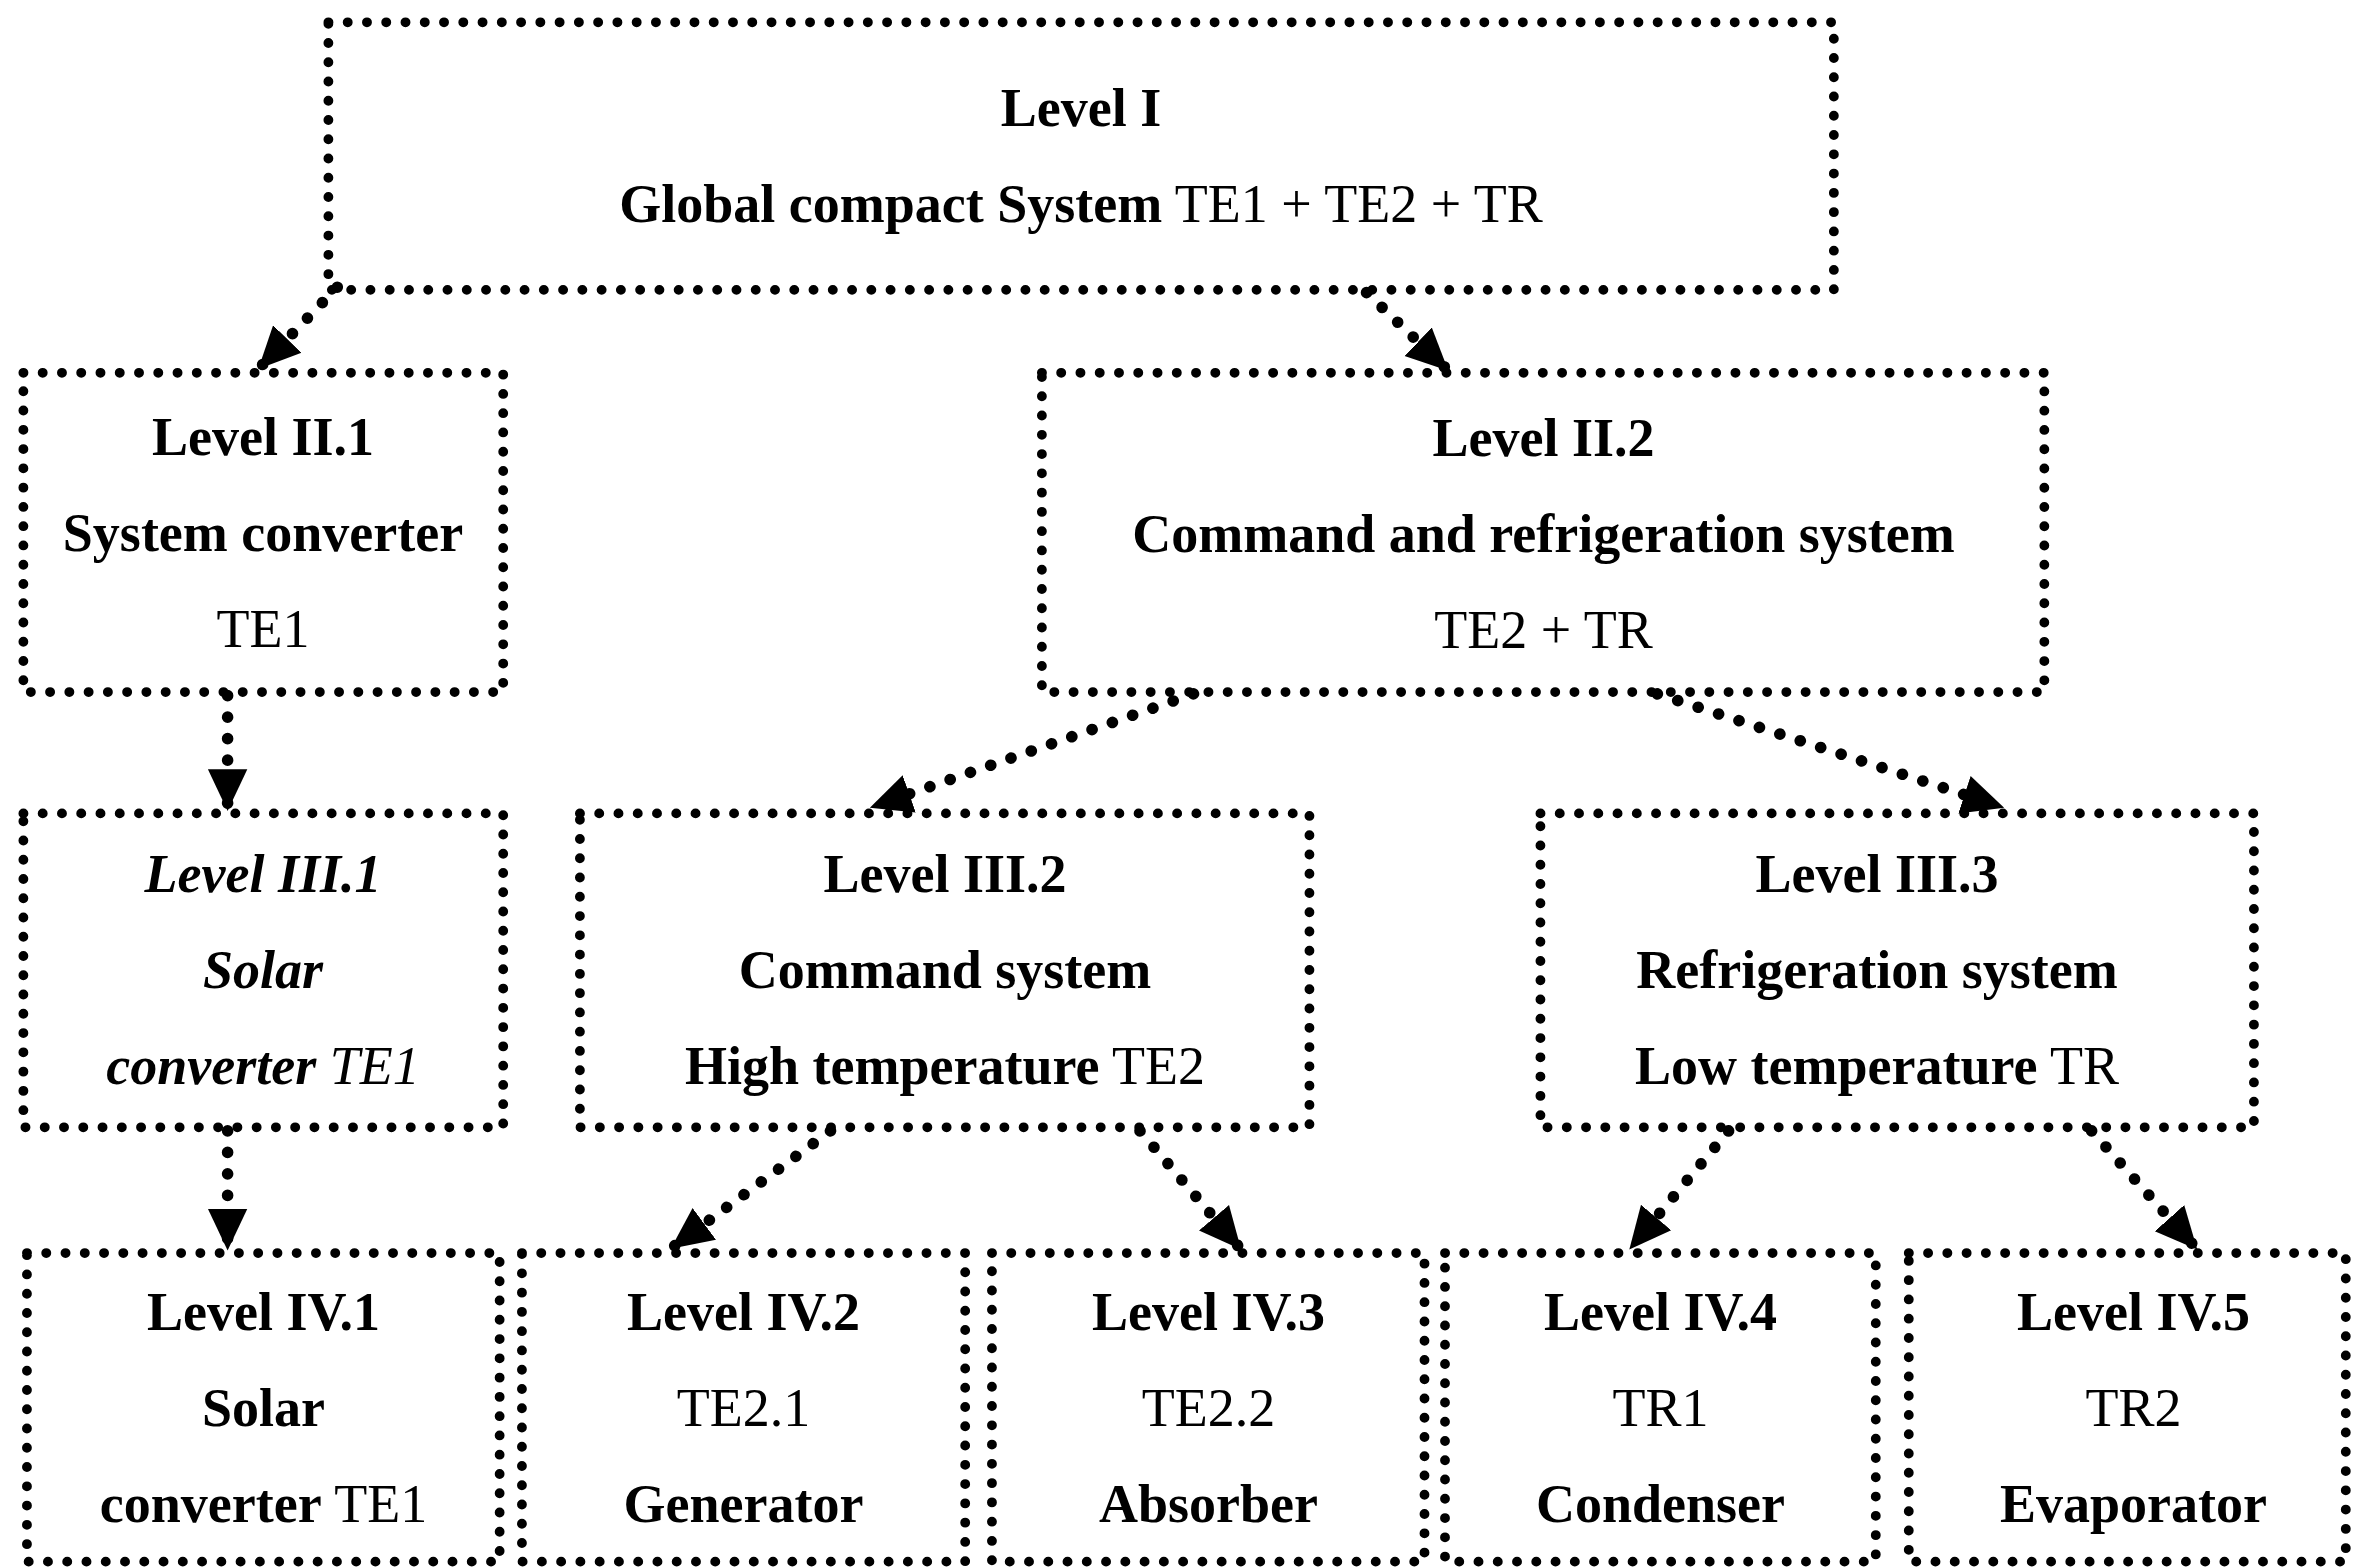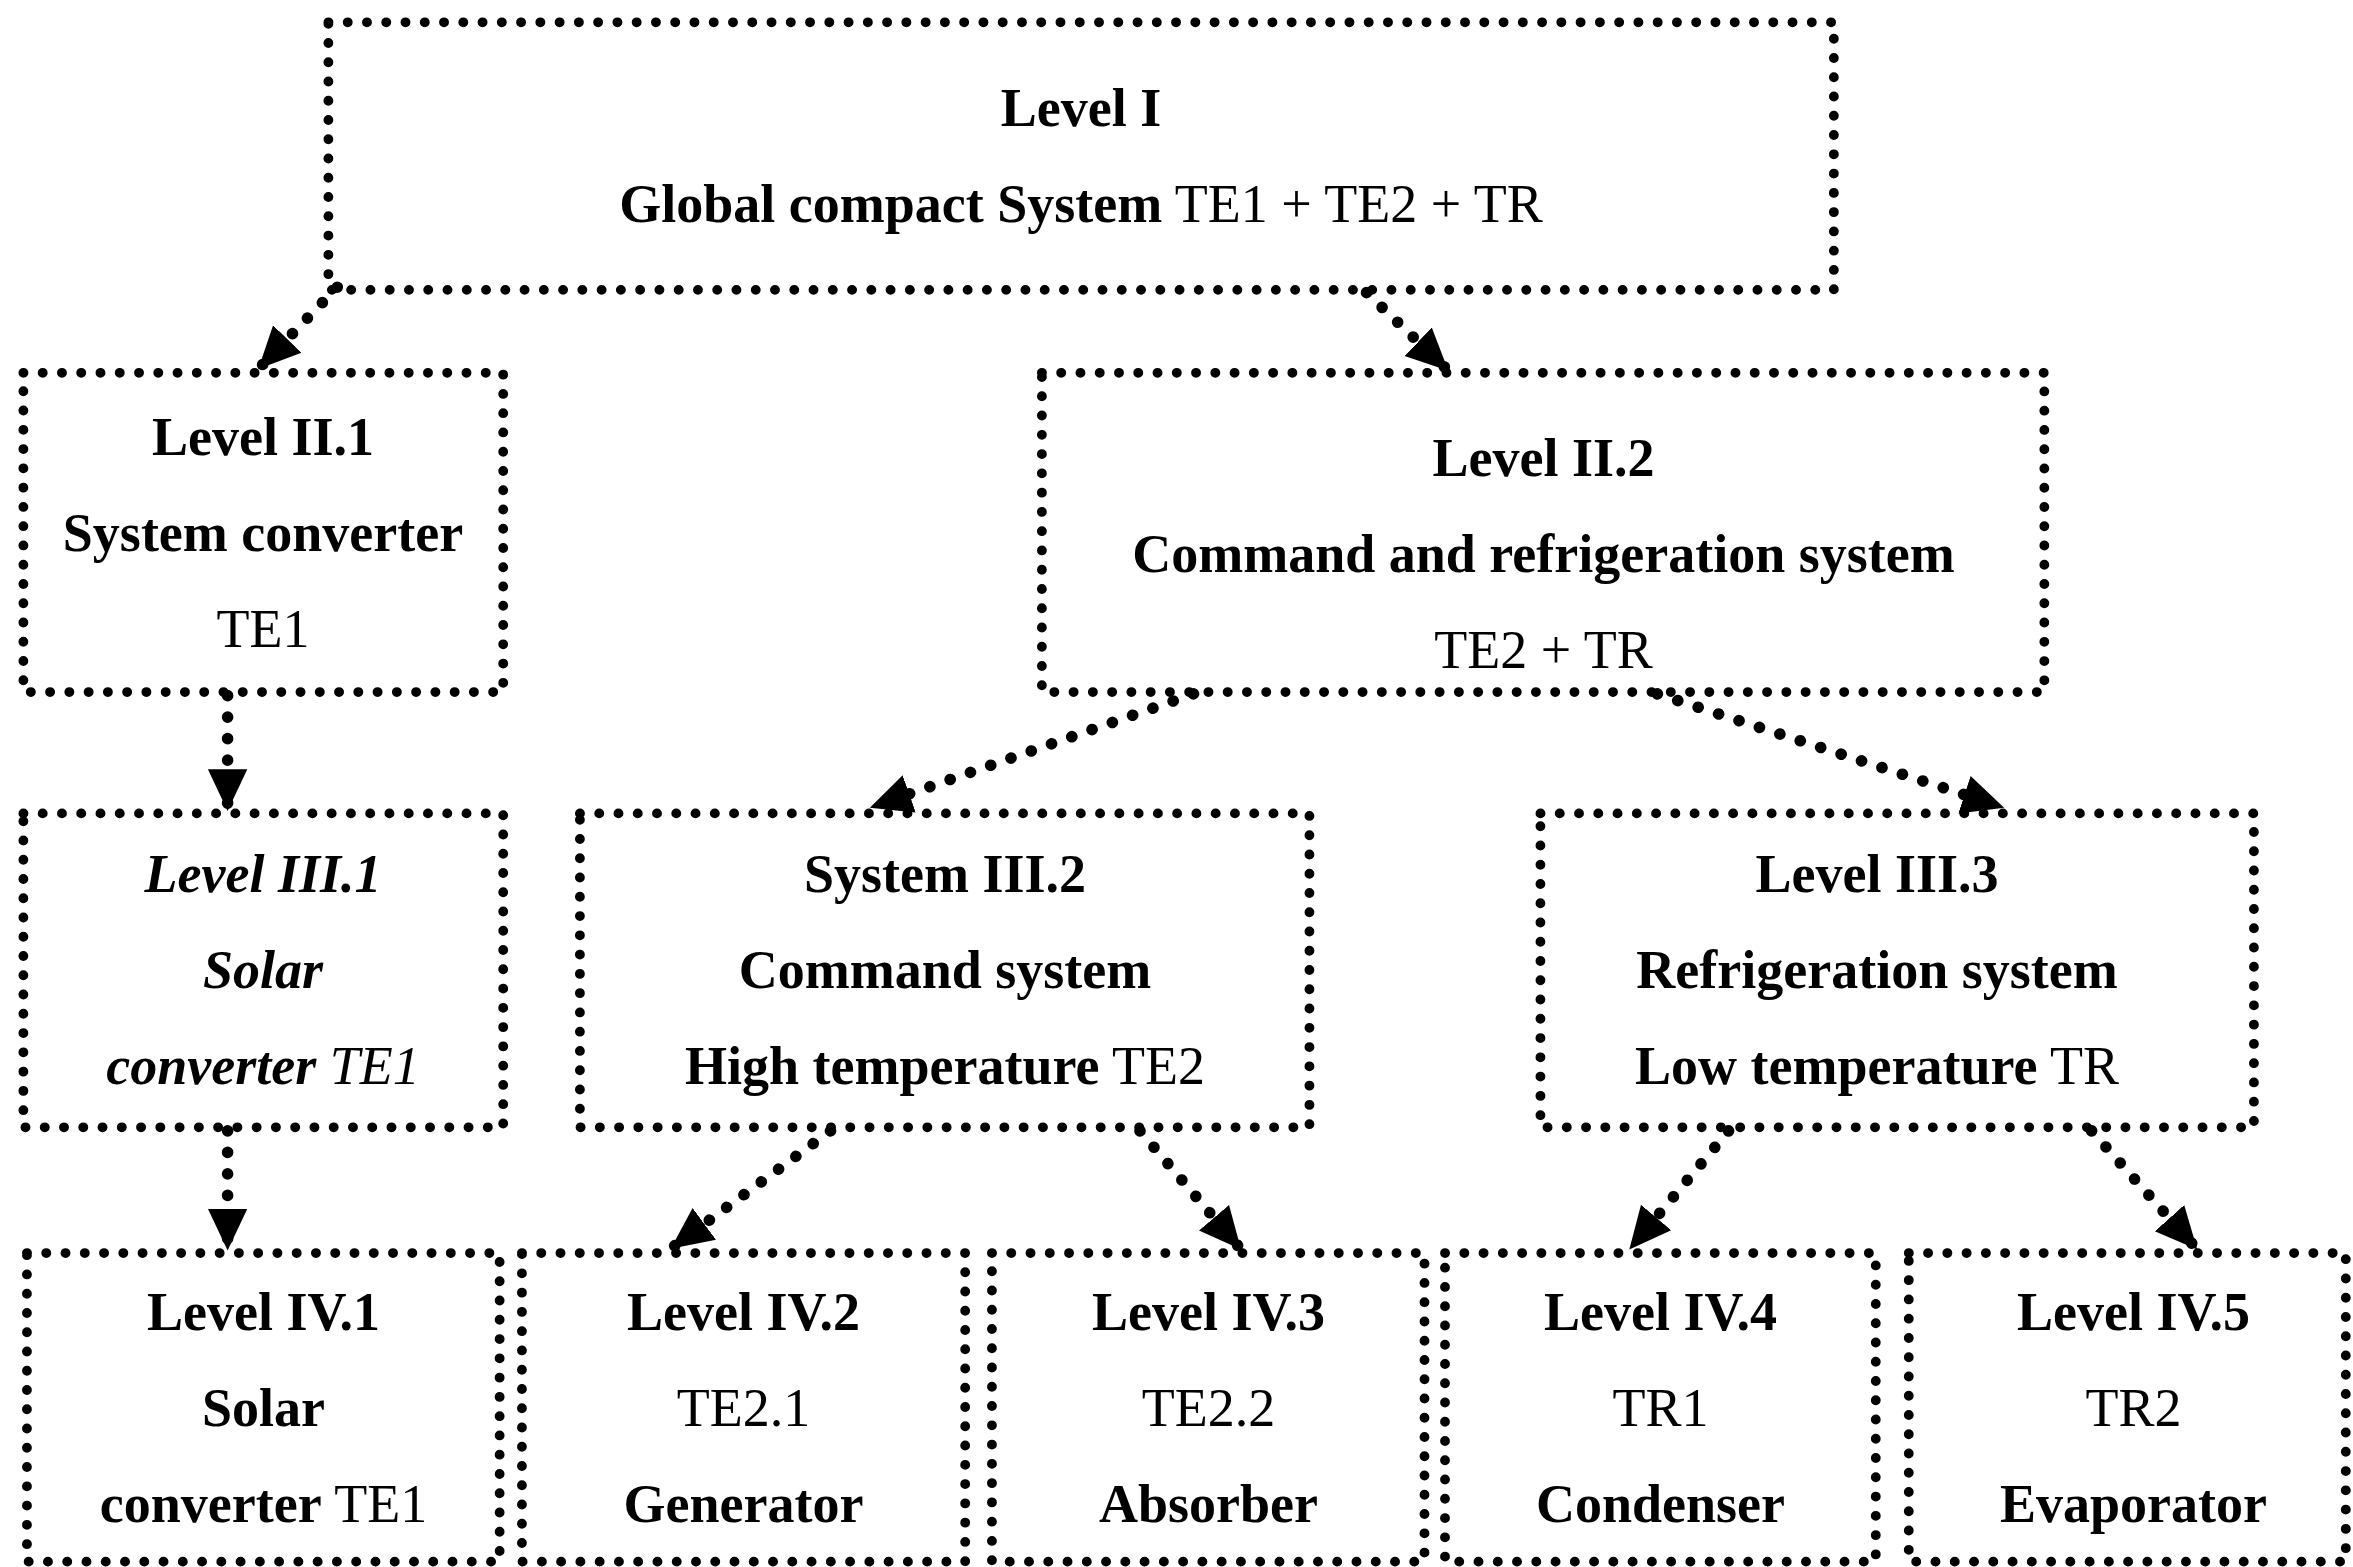--- a/index.html
+++ b/index.html
@@ -85,34 +85,34 @@
     <div class="ln title">Level I</div>
     <div class="ln"><span class="b">Global compact System</span><span> TE1 + TE2 + TR</span></div>
   </div>
 
   <div class="box" style="left:23px;top:373px;width:480px;height:319px;font-family:Liberation Serif, serif;">
     <div class="ln title">Level II.1</div>
     <div class="ln"><span class="b">System converter</span><span></span></div>
     <div class="ln"><span class="b"></span><span>TE1</span></div>
   </div>
 
-  <div class="box" style="left:1042px;top:394px;width:1003px;height:319px;">
+  <div class="box" style="left:1042px;top:374px;width:1003px;height:319px;">
     <div class="ln title">Level II.2</div>
     <div class="ln"><span class="b">Command and refrigeration system</span><span></span></div>
     <div class="ln"><span class="b"></span><span>TE2 + TR</span></div>
   </div>
 
   <div class="box" style="left:23px;top:813px;width:480px;height:314px;font-style:italic;">
     <div class="ln title">Level III.1</div>
     <div class="ln"><span class="b">Solar</span><span></span></div>
     <div class="ln"><span class="b">converter</span><span> TE1</span></div>
   </div>
 
   <div class="box" style="left:580px;top:813px;width:730px;height:314px;">
-    <div class="ln title">System III.2</div>
+    <div class="ln title">Level III.2</div>
     <div class="ln"><span class="b">Command system</span><span></span></div>
     <div class="ln"><span class="b">High temperature</span><span> TE2</span></div>
   </div>
 
   <div class="box" style="left:1520px;top:813px;width:714px;height:314px;align-items:center;">
     <div class="ln title">Level III.3</div>
     <div class="ln"><span class="b">Refrigeration system</span><span></span></div>
     <div class="ln"><span class="b">Low temperature</span><span> TR</span></div>
   </div>
 

